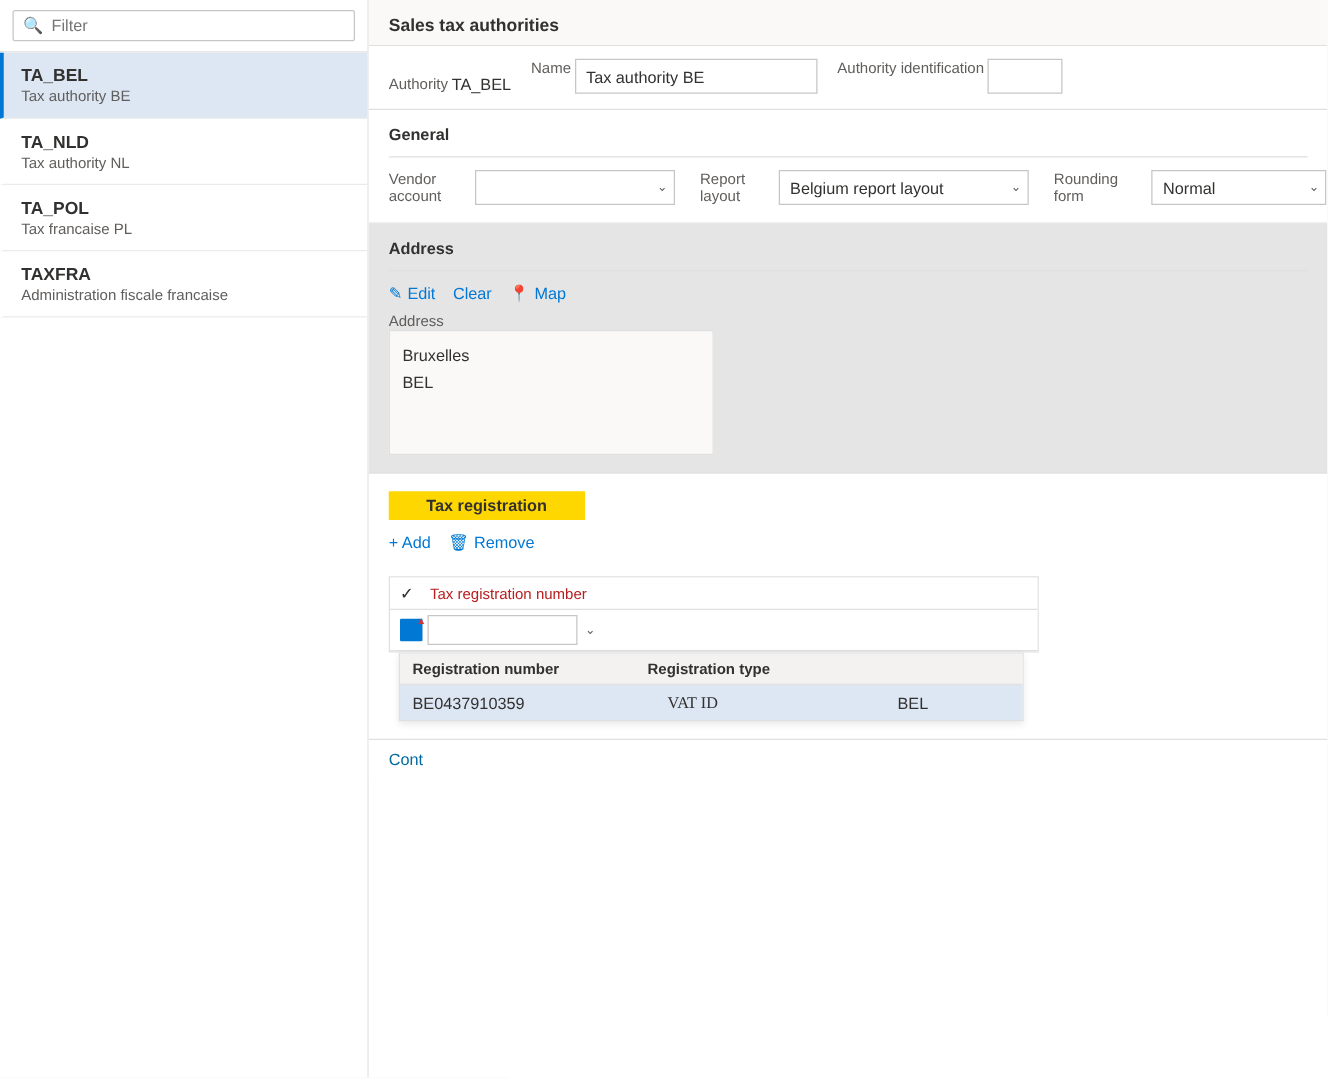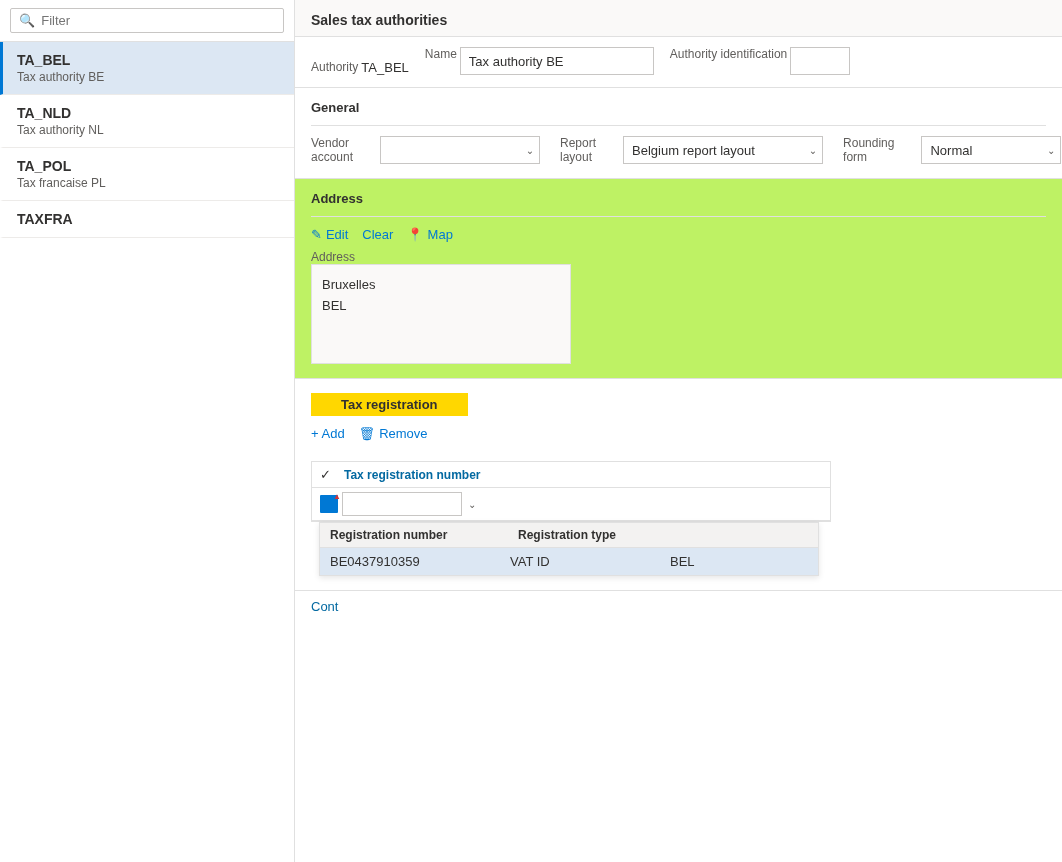--- a/index.html
+++ b/index.html
@@ -150,21 +150,21 @@
       pointer-events: none;
       color: #605e5c;
       font-size: 10px;
     }
     .vendor-select select { min-width: 160px; }
     .report-select select { min-width: 200px; }
     .rounding-select select { min-width: 140px; }
 
     
     .address-section {
-      background: #bef264;
+      background: #e5e5e5;
       border-bottom: 1px solid #e0e0e0;
       padding: 0 16px 14px 16px;
     }
     .address-actions {
       display: flex;
       align-items: center;
       gap: 14px;
       margin-top: 6px;
       margin-bottom: 8px;
     }
@@ -215,21 +215,21 @@
       overflow: hidden;
     }
     .tax-table-header {
       display: flex;
       align-items: center;
       background: #fff;
       border-bottom: 1px solid #e0e0e0;
       padding: 5px 8px;
     }
     .tax-table-header .check-col { width: 24px; color: #323130; }
-    .tax-table-header .col-label { font-size: 12px; color: #0369a1; font-weight: 700; }
+    .tax-table-header .col-label { font-size: 12px; color: #b91c1c; font-weight: 400; }
     .tax-input-row {
       display: flex;
       align-items: center;
       padding: 4px 8px;
       border-bottom: 1px solid #e0e0e0;
       background: #fff;
       gap: 4px;
     }
     .warning-icon {
       width: 18px;
@@ -284,25 +284,26 @@
     }
     .dropdown-col-label { font-size: 12px; color: #323130; font-weight: 600; }
     .dropdown-col-1 { width: 188px; }
     .dropdown-col-2 { width: 160px; }
     .dropdown-col-3 { width: 80px; }
     .dropdown-row {
       display: flex;
       padding: 6px 10px;
       align-items: center;
       cursor: pointer;
+      gap: 24px;
     }
     .dropdown-row.selected { background: #dce7f3; }
     .dropdown-cell { font-size: 13px; color: #323130; }
     .dropdown-cell-1 { width: 180px; }
-    .dropdown-cell-2 { width: 160px; }
+    .dropdown-cell-2 { width: 160px; font-family: Liberation Serif, serif; }
     .dropdown-cell-3 { width: 80px; }
 
     .cont-label {
       font-size: 13px;
       color: #0369a1;
       padding: 8px 16px;
       border-top: 1px solid #e0e0e0;
       background: #fff;
     }
   </style>
@@ -328,20 +329,21 @@
       <div class="sidebar-item-name">Tax authority NL</div>
     </div>
 
     <div class="sidebar-item">
       <div class="sidebar-item-code">TA_POL</div>
       <div class="sidebar-item-name">Tax francaise PL</div>
     </div>
 
     <div class="sidebar-item">
       <div class="sidebar-item-code">TAXFRA</div>
+      <div class="sidebar-item-name">Administration fiscale francaise</div>
     </div>
   </div>
 </div>
 
 <div class="main">
 
   <div class="section-title">Sales tax authorities</div>
 
   <div class="authority-row">
     <div class="field-group">

